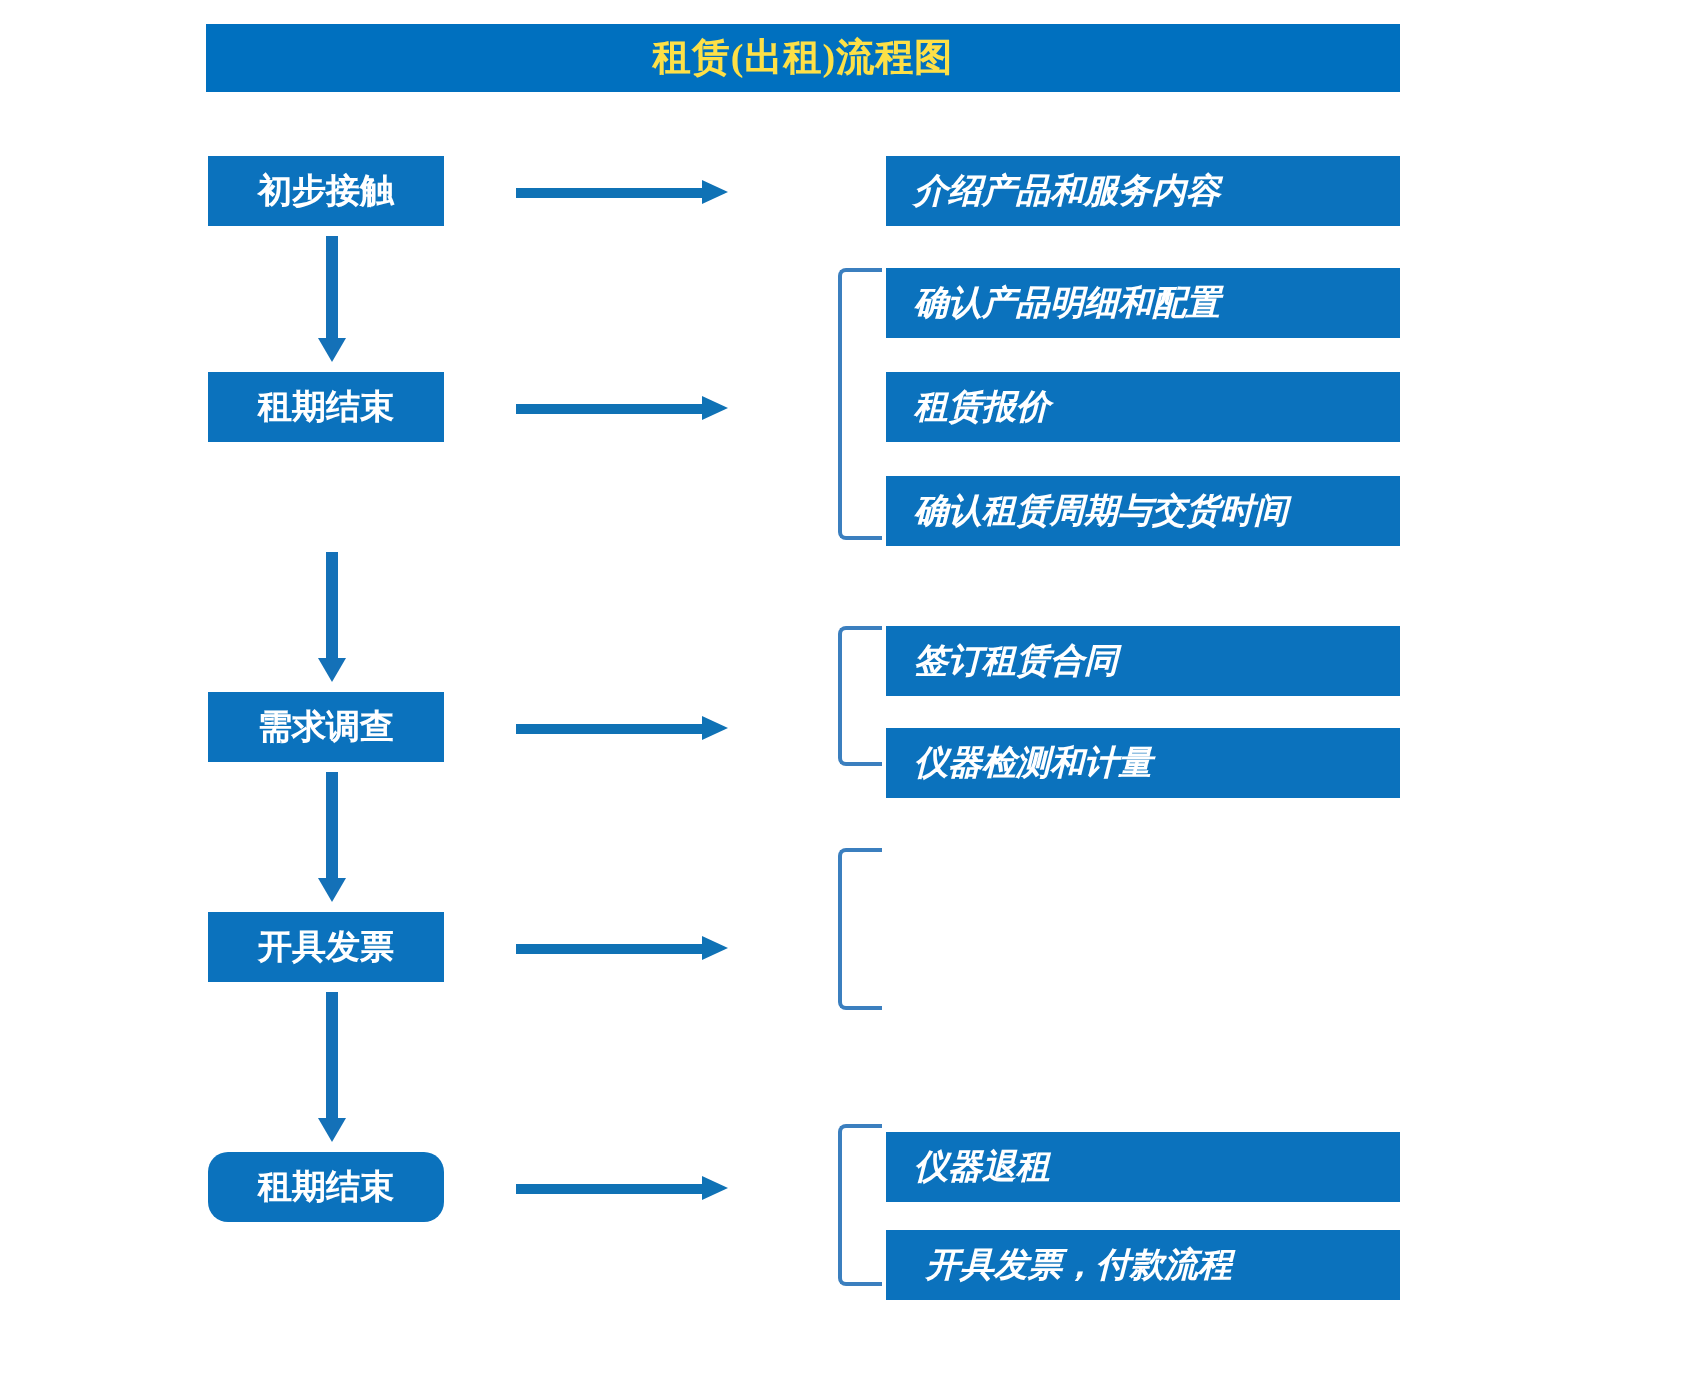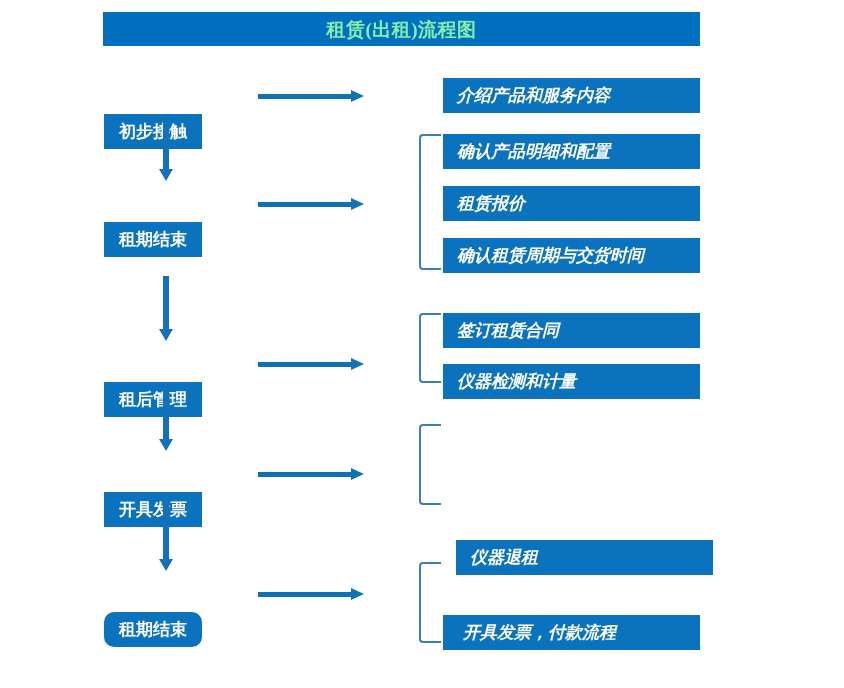--- a/index.html
+++ b/index.html
@@ -27,21 +27,21 @@
     left: 103px;
     top: 12px;
     width: 597px;
     height: 34px;
     background: #0070bf;
     display: flex;
     align-items: center;
     justify-content: center;
   }
   .title-bar .title-text {
-    color: #86efac;
+    color: #fde047;
     font-size: 19px;
     font-weight: bold;
     letter-spacing: 0.5px;
     line-height: 1;
   }
 
   
   .node {
     position: absolute;
     background: #0b72bd;
@@ -52,23 +52,22 @@
   }
   .node .node-label {
     color: #ffffff;
     font-size: 17px;
     font-weight: bold;
     line-height: 1;
     white-space: nowrap;
   }
   .node.stage {
     left: 104px;
-    width: 98px;
+    width: 118px;
     justify-content: center;
-    margin-top: 36px;
   }
   .node.task {
     left: 443px;
     width: 257px;
     justify-content: flex-start;
     padding-left: 14px;
     font-style: italic;
   }
 
   
@@ -143,21 +142,21 @@
     <span class="title-text">租赁(出租)流程图</span>
   </div>
 
   <div class="node stage" style="top:78px;">
     <span class="node-label">初步接触</span>
   </div>
   <div class="node stage" style="top:186px;">
     <span class="node-label">租期结束</span>
   </div>
   <div class="node stage" style="top:346px;">
-    <span class="node-label">租后管理</span>
+    <span class="node-label">需求调查</span>
   </div>
   <div class="node stage" style="top:456px;">
     <span class="node-label">开具发票</span>
   </div>
   <div class="node stage" style="top:576px;border-radius:10px;">
     <span class="node-label">租期结束</span>
   </div>
 
   <div class="v-arrow" style="top:118px; height:63px;">
     <div class="shaft"></div>
@@ -213,20 +212,20 @@
   </div>
   <div class="node task" style="top:238px;">
     <span class="node-label">确认租赁周期与交货时间</span>
   </div>
   <div class="node task" style="top:364px;">
     <span class="node-label">仪器检测和计量</span>
   </div>
   <div class="node task" style="top:313px;">
     <span class="node-label">签订租赁合同</span>
   </div>
-  <div class="node task" style="top:540px;margin-left:13px;">
+  <div class="node task" style="top:566px;">
     <span class="node-label">仪器退租</span>
   </div>
   <div class="node task" style="top:615px;padding-left:20px;">
     <span class="node-label">开具发票，付款流程</span>
   </div>
 
 </div>
 
 </body></html>

